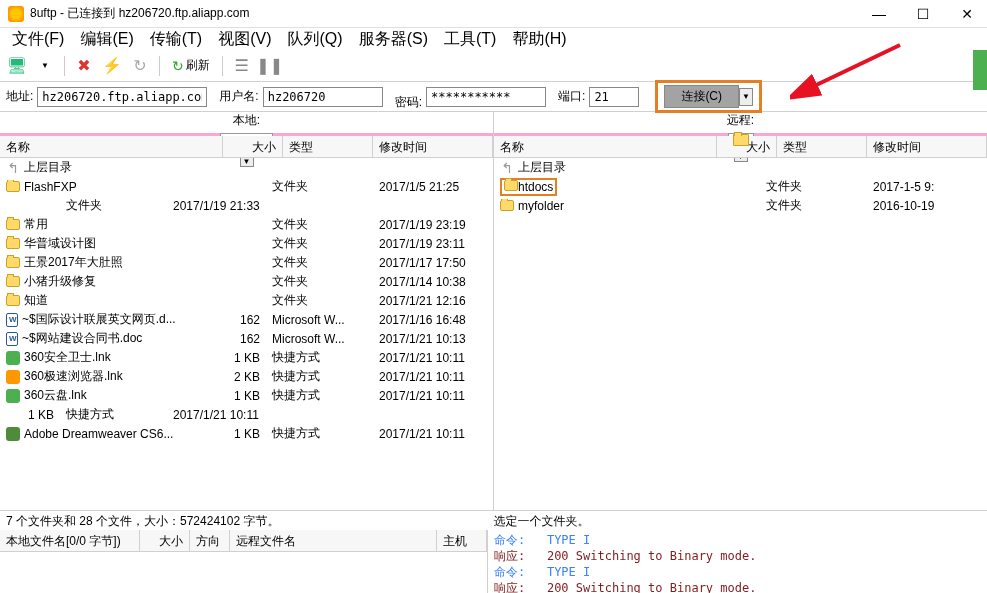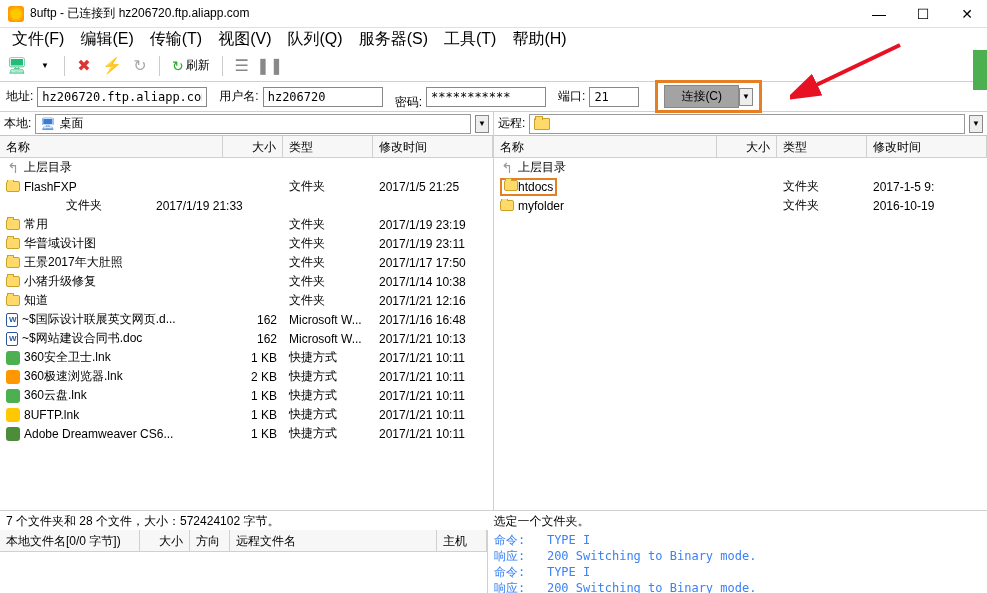--- a/index.html
+++ b/index.html
@@ -21,54 +21,54 @@
 .connectbar .addr { width: 170px; }
 .connectbar .user { width: 120px; }
 .connectbar .pass { width: 120px; }
 .connectbar .port { width: 50px; }
 .connect-highlight { border: 3px solid #e67e22; padding: 2px 6px; display: flex; align-items: center; }
 .connect-btn { border: 1px solid #888; background: #a3a3a3; padding: 2px 16px; font-size: 12px; }
 .dropbtn { width: 14px; height: 18px; border: 1px solid #888; background: #eee; display: flex; align-items: center; justify-content: center; font-size: 8px; }
 .main { display: flex; height: 398px; }
 .pane { flex: 1; display: flex; flex-direction: column; border-right: 1px solid #d0d0d0; overflow: hidden; }
 .pane:last-child { border-right: none; }
-.pathbar { height: 24px; display: flex; align-items: center; padding: 0 4px; gap: 4px; border-bottom: 1px solid #f9a8d4; }
+.pathbar { height: 24px; display: flex; align-items: center; padding: 0 4px; gap: 4px; border-bottom: 3px solid #f9a8d4; flex-direction: column; }
 .pathbar .path-input { flex: 1; border: 1px solid #999; height: 20px; display: flex; align-items: center; padding: 0 4px; gap: 4px; background: #fff; }
 .folder-icon { width: 16px; height: 12px; background: #ffd96a; border: 1px solid #c9a227; border-radius: 1px; position: relative; flex-shrink: 0; }
 .folder-icon::before { content: ""; position: absolute; top: -3px; left: 0; width: 6px; height: 3px; background: #ffd96a; border: 1px solid #c9a227; border-bottom: none; }
 .listheader { height: 22px; display: flex; background: #f7f7f7; border-bottom: 1px solid #d0d0d0; }
 .listheader div { padding: 3px 6px; border-right: 1px solid #d0d0d0; font-size: 12px; white-space: nowrap; overflow: hidden; }
 .col-name { flex: 1; min-width: 120px; }
 .col-size { width: 60px; text-align: right; }
 .col-type { width: 90px; }
 .col-date { width: 120px; }
 .listbody { flex: 1; overflow-y: scroll; overflow-x: scroll; position: relative; }
 .row { display: flex; height: 19px; align-items: center; font-size: 12px; white-space: nowrap; }
 .row > div { padding: 0 6px; overflow: hidden; text-overflow: ellipsis; }
 .cell-name { flex: 1; min-width: 120px; display: flex; align-items: center; gap: 4px; }
 .cell-size { width: 60px; text-align: right; }
 .cell-type { width: 90px; }
-.cell-date { width: 120px; }
+.cell-date { width: 120px; margin-left: 17px; }
 .ico { width: 14px; height: 14px; flex-shrink: 0; display: inline-flex; align-items: center; justify-content: center; border-radius: 2px; font-size: 10px; }
 .ico-up { color: #999; font-size: 14px; }
 .ico-folder { background: #ffd96a; border: 1px solid #c9a227; width: 14px; height: 11px; position: relative; }
 .ico-folder::before { content: ""; position: absolute; top: -3px; left: 0; width: 5px; height: 2px; background: #ffd96a; border: 1px solid #c9a227; border-bottom: none; }
 .ico-doc { background: #fff; border: 1px solid #2b579a; width: 12px; height: 14px; position: relative; }
 .ico-doc.word::after { content: "W"; color: #2b579a; font-size: 8px; font-weight: bold; position: absolute; left: 2px; top: 1px; }
 .ico-doc.txt { border-color: #999; }
 .ico-app { width: 14px; height: 14px; border-radius: 3px; }
 .htdocs-highlight { border: 2px solid #e67e22; padding: 0 2px; }
 .statusbar { height: 20px; padding: 2px 6px; border-top: 1px solid #d0d0d0; font-size: 12px; display: flex; }
 .statusbar.split > div { flex: 1; }
 .logpane { display: flex; height: 112px; }
 .queuecol { flex: 1; border-right: 1px solid #d0d0d0; display: flex; flex-direction: column; }
 .logcol { flex: 1; overflow-y: scroll; padding: 2px 6px; font-family: "SimSun", monospace; font-size: 12px; line-height: 16px; }
 .logline { white-space: nowrap; }
 .logline .cmd { color: #3b82f6; }
-.logline .resp { color: #3b82f6; }
+.logline .resp { color: #7f1d1d; }
 .arrow-annot { position: absolute; top: 40px; left: 790px; pointer-events: none; z-index: 100; }
 .arrow-annot svg { width: 120px; height: 60px; }
 .greenbar { position: absolute; right: 0; top: 50px; width: 14px; height: 40px; background: #4caf50; }
 ::-webkit-scrollbar { width: 16px; height: 16px; }
 ::-webkit-scrollbar-track { background: #f0f0f0; }
 ::-webkit-scrollbar-thumb { background: #c0c0c0; border: 1px solid #a0a0a0; }
 </style>
 </head>
 <body>
 
@@ -250,24 +250,20 @@
         <div class="row">
           <div class="cell-name">
             <span class="ico ico-app" style="background:#4caf50;"></span>
             <span>360云盘.lnk</span>
           </div>
           <div class="cell-size">1 KB</div>
           <div class="cell-type">快捷方式</div>
           <div class="cell-date">2017/1/21 10:11</div>
         </div>
         <div class="row">
-          <div class="cell-name">
-            <span class="ico ico-app" style="background:#ffc800;"></span>
-            <span>8UFTP.lnk</span>
-          </div>
           <div class="cell-size">1 KB</div>
           <div class="cell-type">快捷方式</div>
           <div class="cell-date">2017/1/21 10:11</div>
         </div>
         <div class="row">
           <div class="cell-name">
             <span class="ico ico-app" style="background:#4d8c3a;"></span>
             <span>Adobe Dreamweaver CS6...</span>
           </div>
           <div class="cell-size">1 KB</div>

